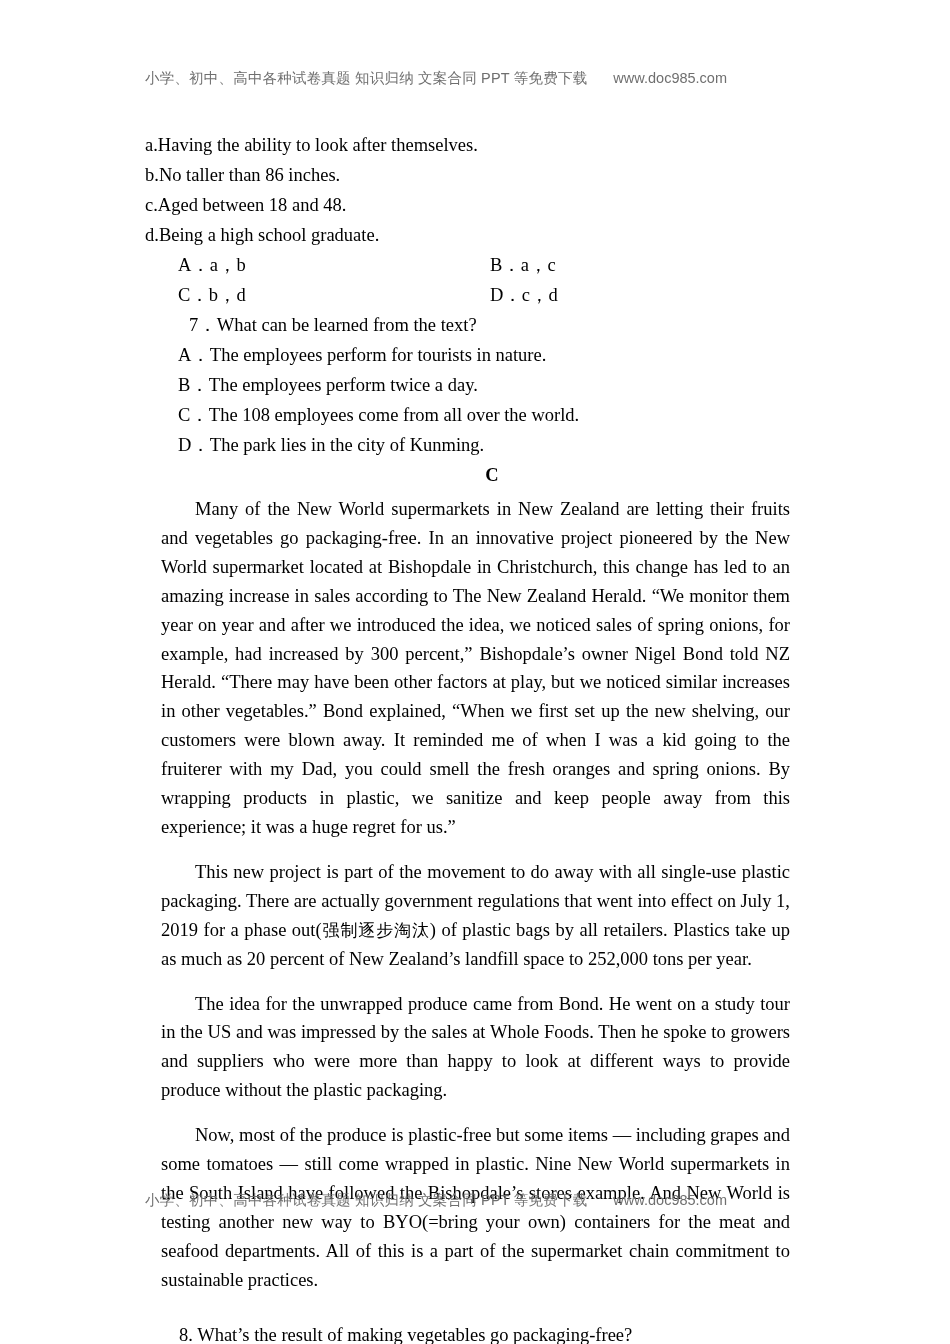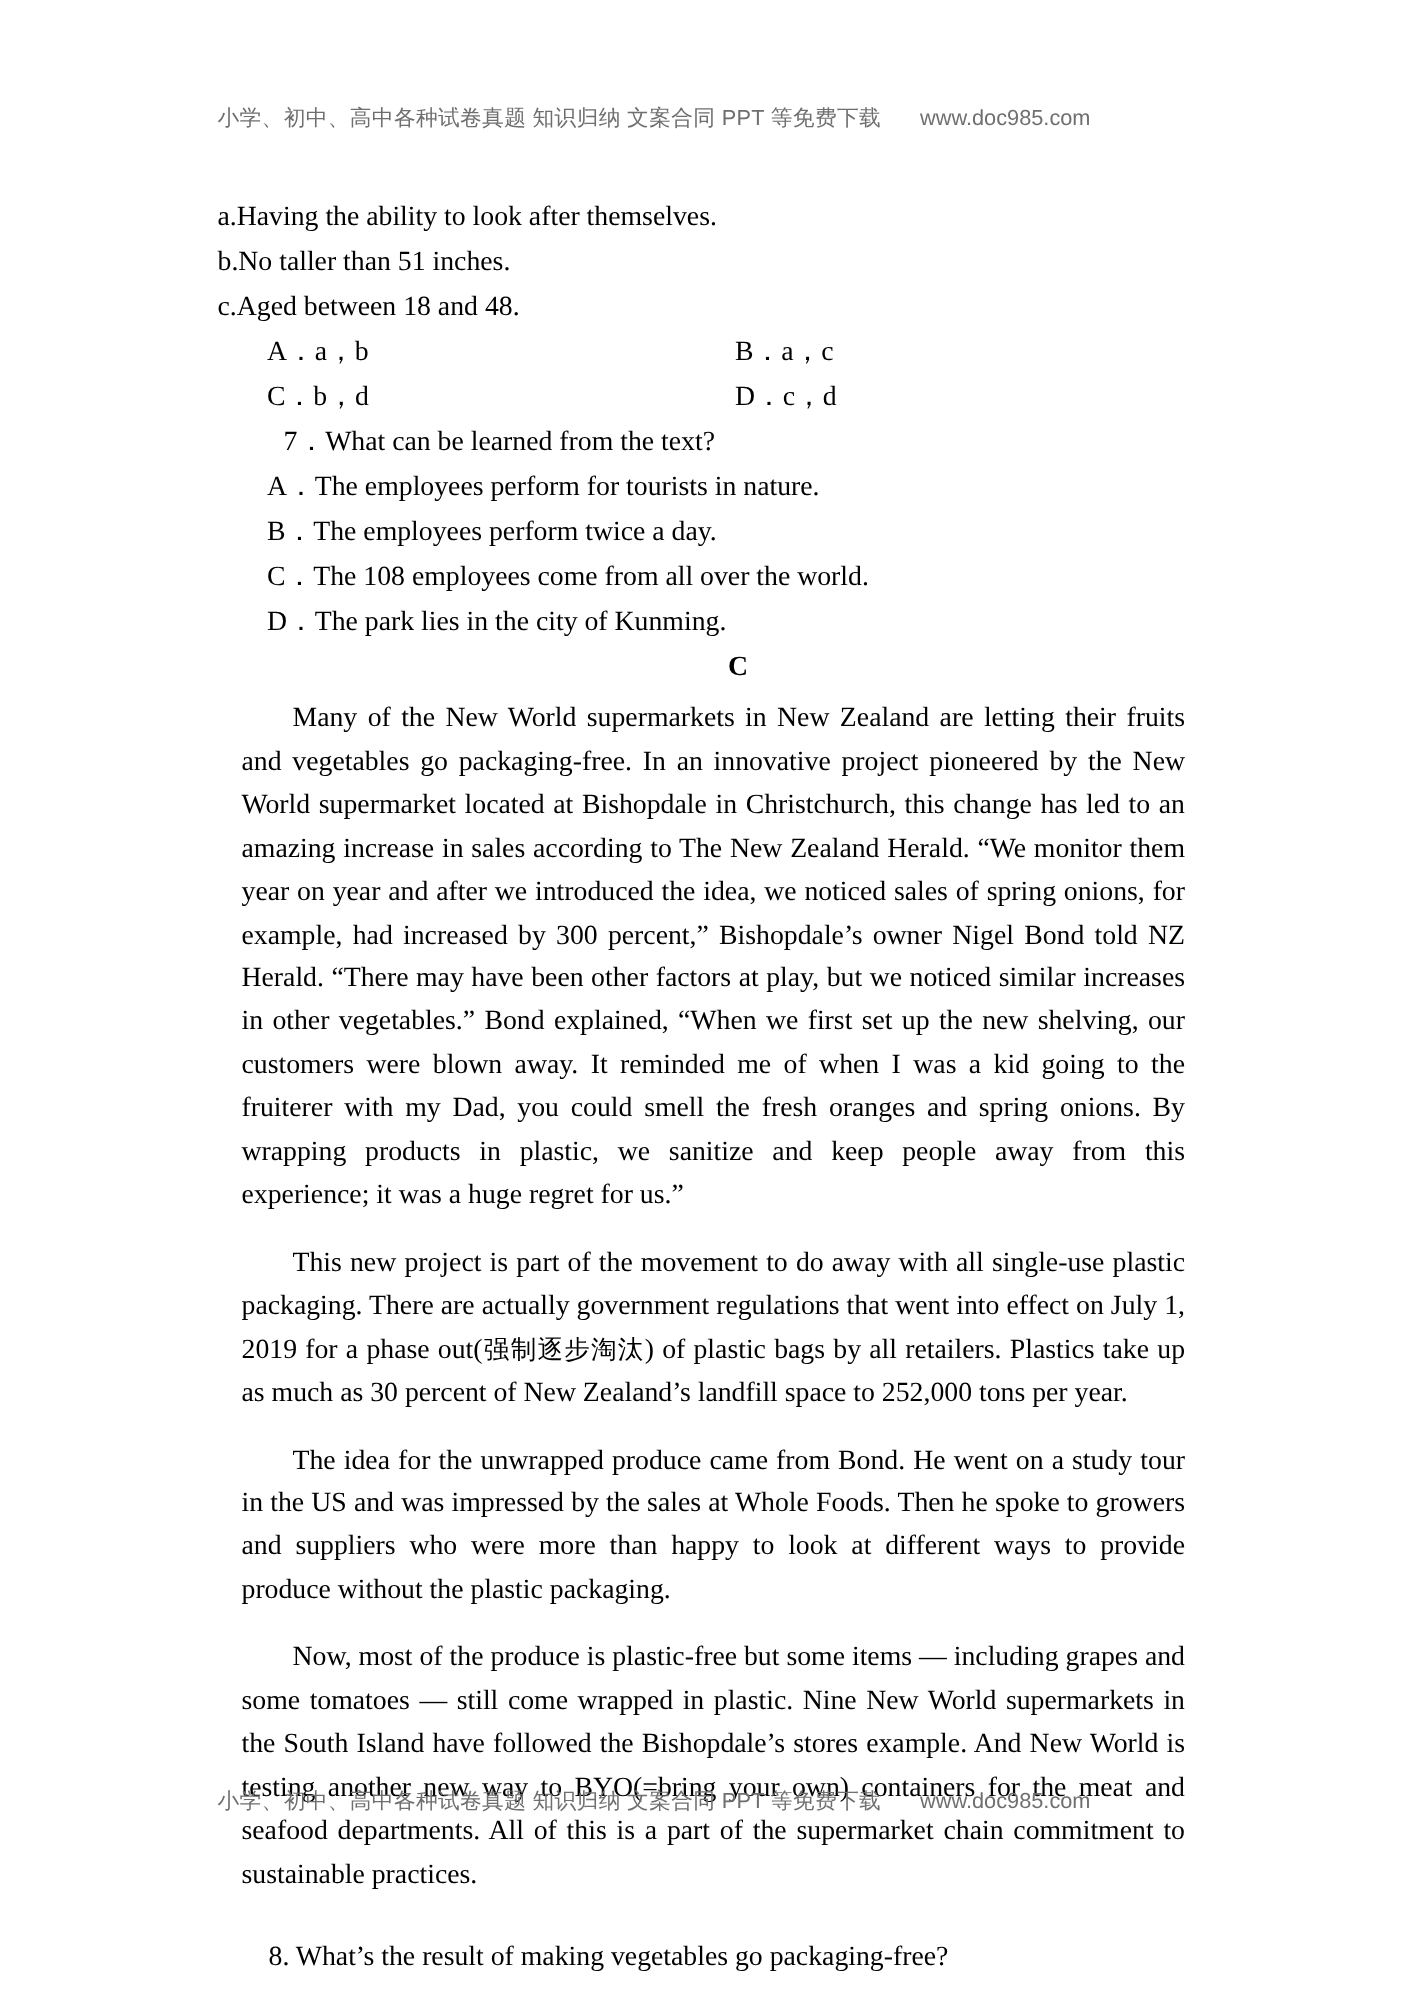--- a/index.html
+++ b/index.html
@@ -135,22 +135,23 @@
 
 <div class="page">
 
   <div class="running header-band">
     <span class="rn-cn">小学、初中、高中各种试卷真题 知识归纳 文案合同 PPT 等免费下载</span><span class="rn-url">www.doc985.com</span>
   </div>
 
   <div class="content">
 
     <div class="opt-line">a.Having the ability to look after themselves.</div>
-    <div class="opt-line">b.No taller than 51 inches.</div>
+    <div class="opt-line">b.No taller than 86 inches.</div>
     <div class="opt-line">c.Aged between 18 and 48.</div>
+    <div class="opt-line">d.Being a high school graduate.</div>
 
     <div class="abcd-row">
       <span class="col-l">A．a，b</span>
       <span class="col-r">B．a，c</span>
     </div>
     <div class="abcd-row">
       <span class="col-l">C．b，d</span>
       <span class="col-r">D．c，d</span>
     </div>
 
@@ -159,21 +160,21 @@
     <div class="choice-line">B．The employees perform twice a day.</div>
     <div class="choice-line">C．The 108 employees come from all over the world.</div>
     <div class="choice-line">D．The park lies in the city of Kunming.</div>
 
     <div class="section-head">C</div>
 
     <div class="gap-xs"></div>
 
     <p class="para p1">Many of the New World supermarkets in New Zealand are letting their fruits and vegetables go packaging-free. In an innovative project pioneered by the New World supermarket located at Bishopdale in Christchurch, this change has led to an amazing increase in sales according to The New Zealand Herald. “We monitor them year on year and after we introduced the idea, we noticed sales of spring onions, for example, had increased by 300 percent,” Bishopdale’s owner Nigel Bond told NZ Herald. “There may have been other factors at play, but we noticed similar increases in other vegetables.” Bond explained, “When we first set up the new shelving, our customers were blown away. It reminded me of when I was a kid going to the fruiterer with my Dad, you could smell the fresh oranges and spring onions. By wrapping products in plastic, we sanitize and keep people away from this experience; it was a huge regret for us.”</p>
 
-    <p class="para"><span>This new project is part of the movement to do away with all single-use plastic packaging. There are actually government regulations that went into effect on July 1, 2019 for a phase out(</span><span class="cn">强制逐步淘汰</span><span>) of plastic bags by all retailers. Plastics take up as much as 30 percent of New Zealand’s landfill space to 252,000 tons per year.</span></p>
+    <p class="para"><span>This new project is part of the movement to do away with all single-use plastic packaging. There are actually government regulations that went into effect on July 1, 2019 for a phase out(</span><span class="cn">强制逐步淘汰</span><span>) of plastic bags by all retailers. Plastics take up as much as 20 percent of New Zealand’s landfill space to 252,000 tons per year.</span></p>
 
     <p class="para">The idea for the unwrapped produce came from Bond. He went on a study tour in the US and was impressed by the sales at Whole Foods. Then he spoke to growers and suppliers who were more than happy to look at different ways to provide produce without the plastic packaging.</p>
 
     <p class="para">Now, most of the produce is plastic-free but some items — including grapes and some tomatoes — still come wrapped in plastic. Nine New World supermarkets in the South Island have followed the Bishopdale’s stores example. And New World is testing another new way to BYO(=bring your own) containers for the meat and seafood departments. All of this is a part of the supermarket chain commitment to sustainable practices.</p>
 
     <div class="gap-sm"></div>
 
     <div class="q8">8. What’s the result of making vegetables go packaging-free?</div>
 
   </div>

